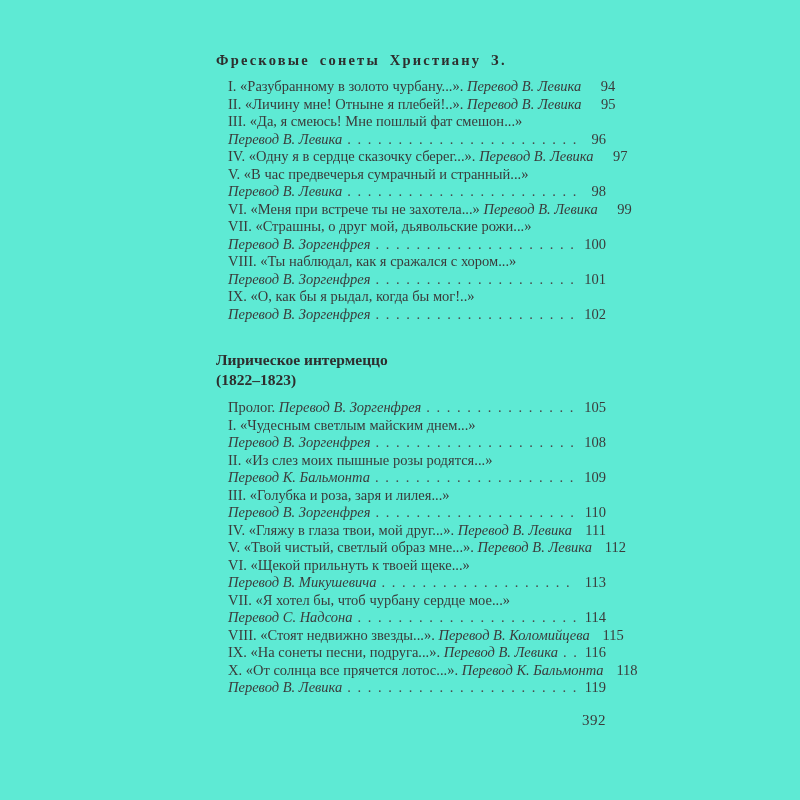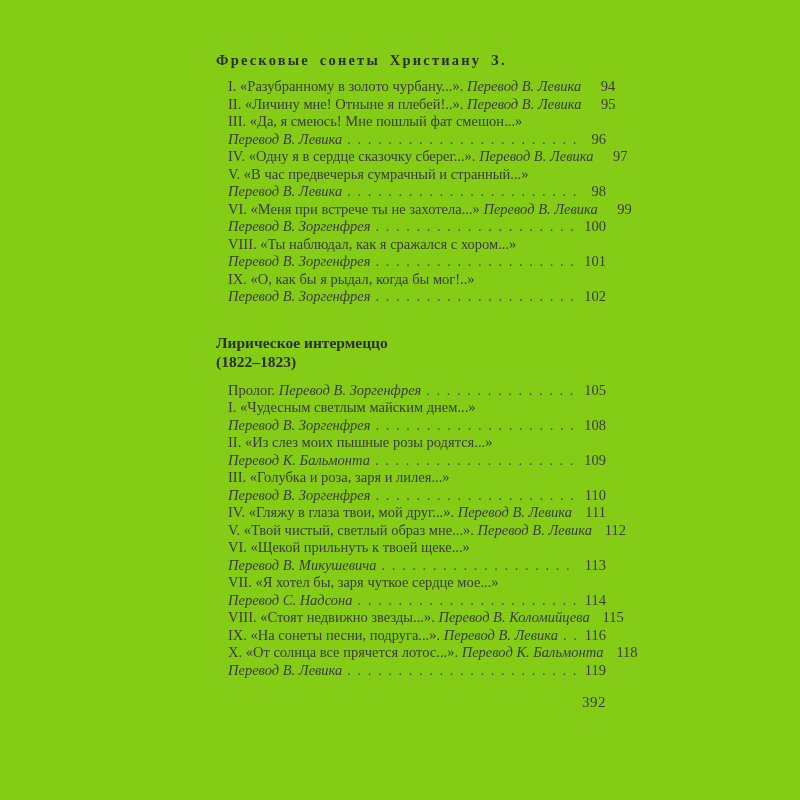--- a/index.html
+++ b/index.html
@@ -1,19 +1,19 @@
 <!DOCTYPE html>
 <html><head>
 <meta charset="utf-8">
 <style>
   html,body{margin:0;padding:0;background:#ffffff;}
   .page{
     position:relative;
     width:800px;height:800px;
-    background:#84cc16;
+    background:#5eead4;
     font-family:"Liberation Serif","DejaVu Serif",serif;
     color:#3b3b3b;
     overflow:hidden;
   }
   .toc{
     position:absolute;
     left:216px;top:52px;width:390px;
   }
   .sec-heading-1{
     margin:0 0 9px 0;
@@ -115,20 +115,24 @@
     <span class="pg">98</span>
   </div>
 
   <div class="line">
     <span class="t">VI. «Меня при встрече ты не захотела...» </span>
     <span class="i">Перевод В. Левика</span>
     <span class="dots"></span>
     <span class="pg">99</span>
   </div>
 
+  <div class="line">
+    <span class="t">VII. «Страшны, о друг мой, дьявольские рожи...»</span>
+
+  </div>
 
   <div class="line">
 
     <span class="i">Перевод В. Зоргенфрея</span>
     <span class="dots"></span>
     <span class="pg">100</span>
   </div>
 
   <div class="line">
     <span class="t">VIII. «Ты наблюдал, как я сражался с хором...»</span>
@@ -224,21 +228,21 @@
   </div>
 
   <div class="line">
 
     <span class="i">Перевод В. Микушевича</span>
     <span class="dots"></span>
     <span class="pg">113</span>
   </div>
 
   <div class="line">
-    <span class="t">VII. «Я хотел бы, заря чуткое сердце мое...»</span>
+    <span class="t">VII. «Я хотел бы, чтоб чурбану сердце мое...»</span>
 
   </div>
 
   <div class="line">
 
     <span class="i">Перевод С. Надсона</span>
     <span class="dots"></span>
     <span class="pg">114</span>
   </div>
 

